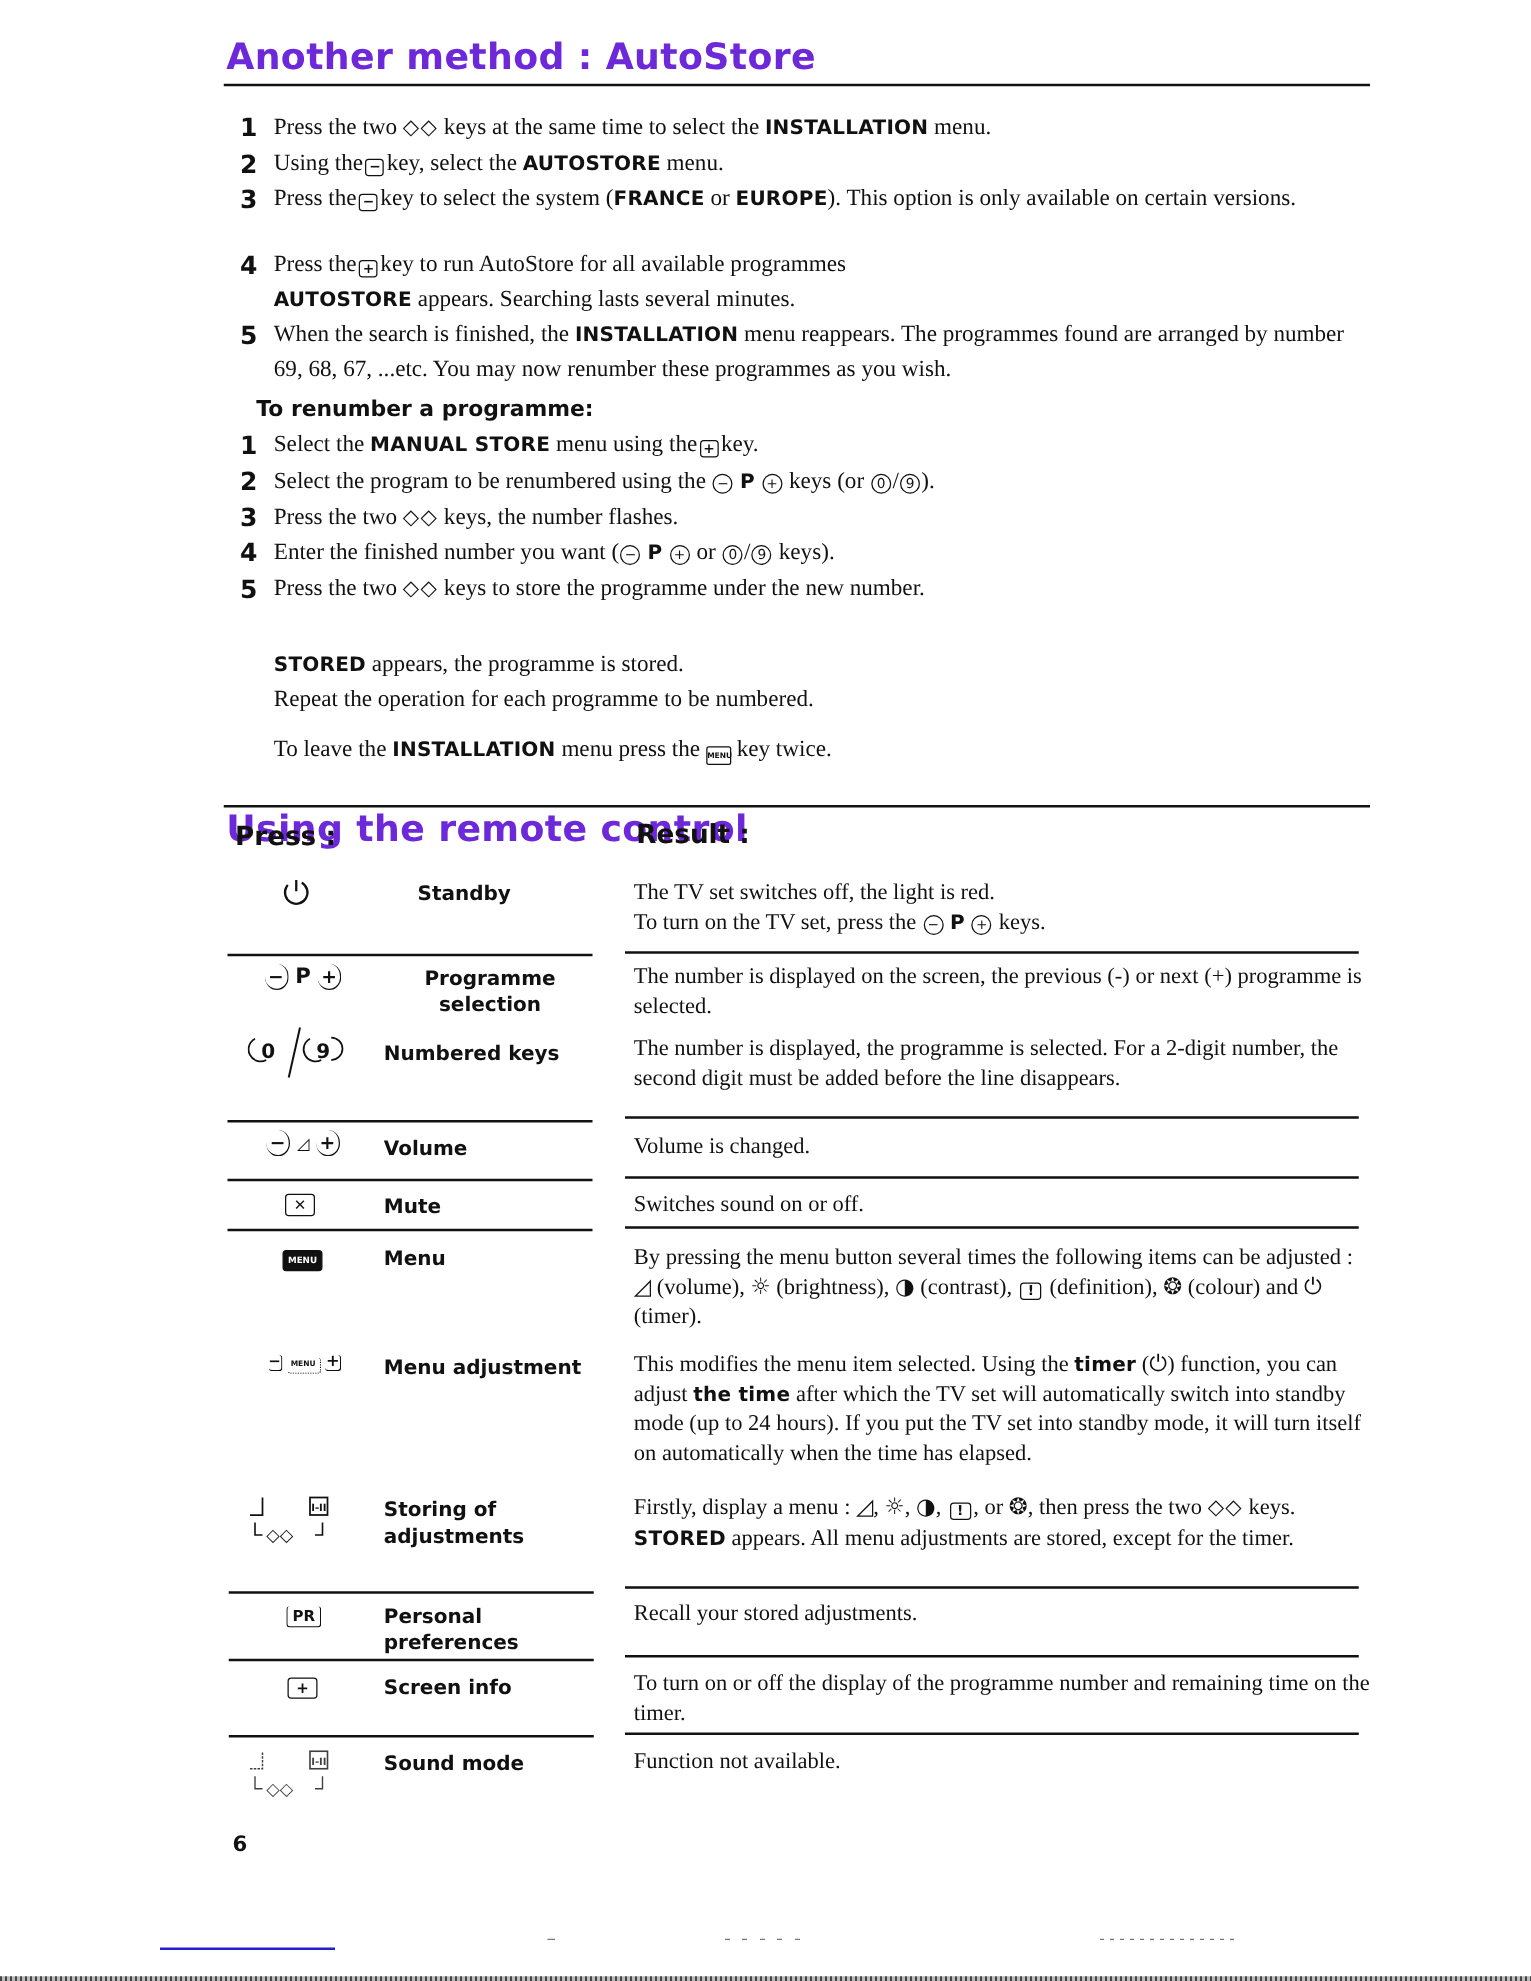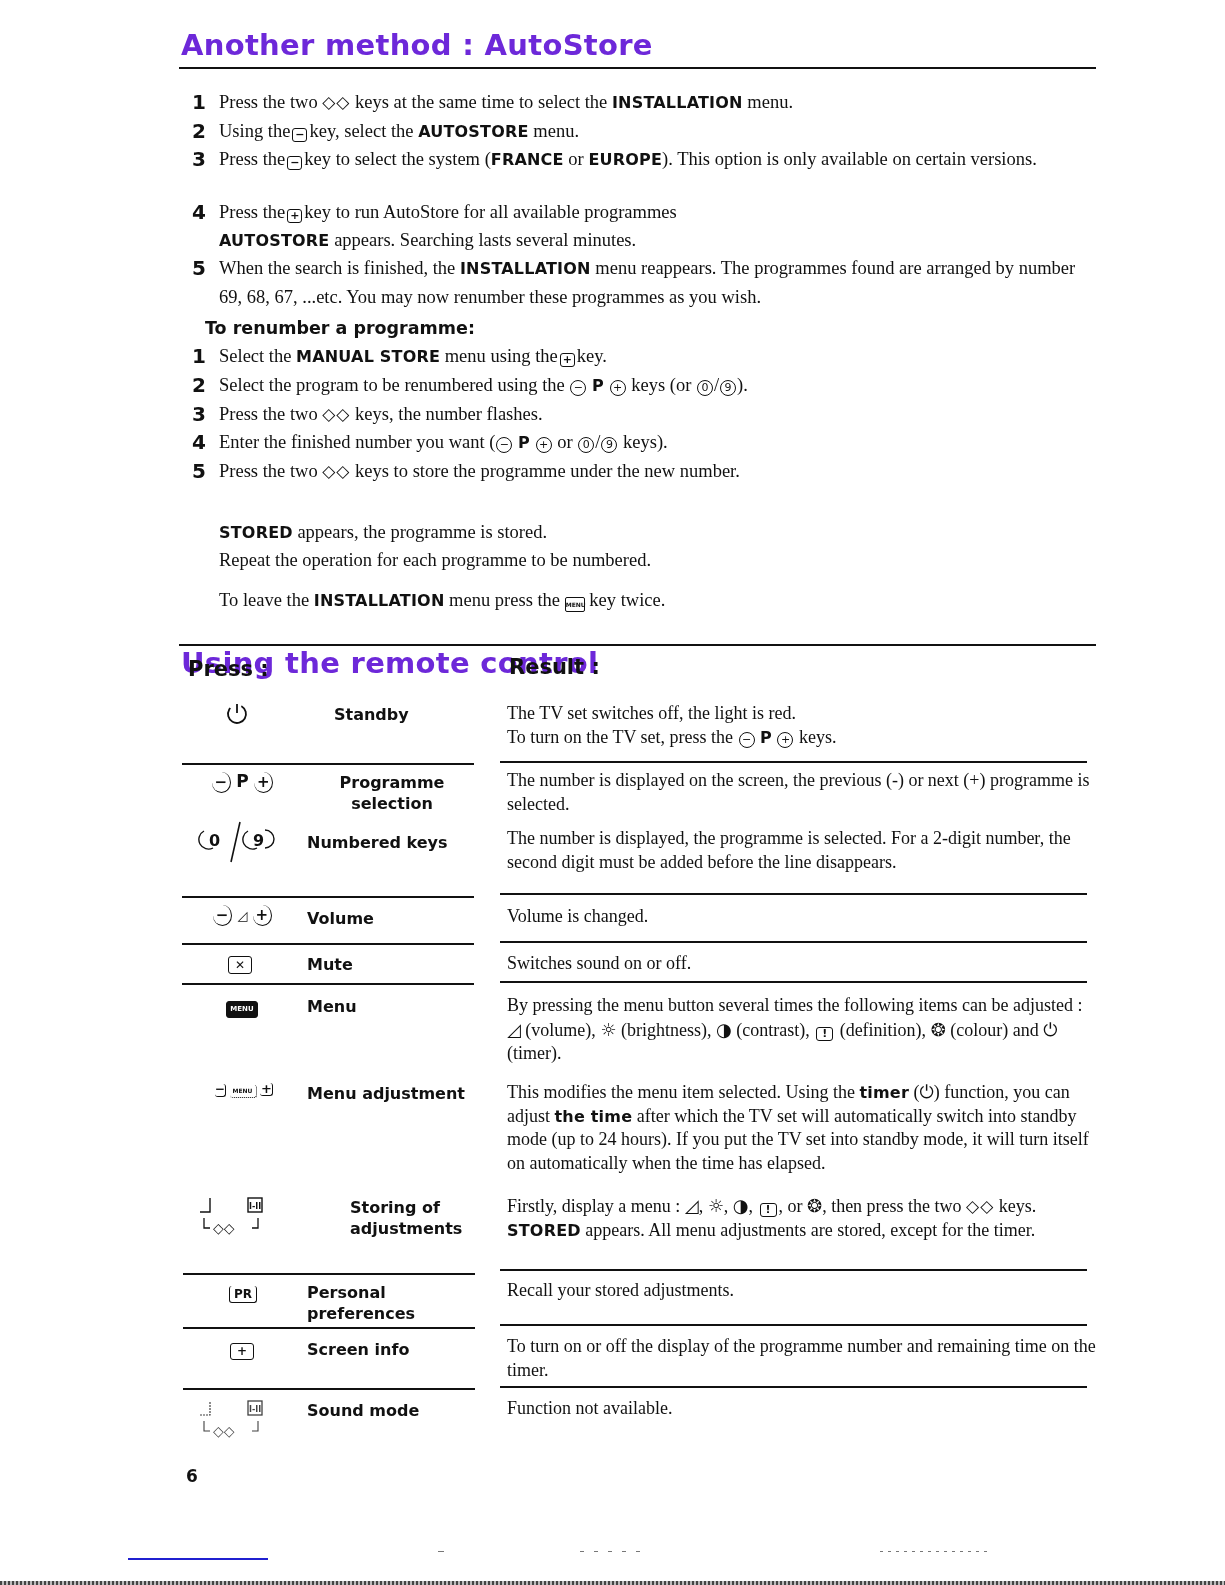--- a/index.html
+++ b/index.html
@@ -303,21 +303,21 @@
 <div class="row-icon" style="left:198px; top:1196px; width:70px; height:42px;">
   <svg width="70" height="42" viewBox="0 0 70 42">
     <path d="M2 16 H12 V2" fill="none" stroke="#111" stroke-width="1.4"></path>
     <rect x="50" y="2" width="14" height="14" fill="none" stroke="#111" stroke-width="1.4"></rect>
     <text x="51" y="13" font-family="DejaVu Sans, sans-serif" font-size="8" font-weight="bold" fill="#111">I-II</text>
     <path d="M6 22 V32 H12" fill="none" stroke="#111" stroke-width="1.3"></path>
     <path d="M60 22 V32 H54" fill="none" stroke="#111" stroke-width="1.3"></path>
     <text x="15" y="37" font-family="DejaVu Sans, sans-serif" font-size="14" fill="#111">◇◇</text>
   </svg>
 </div>
-<div class="row-label" style="top:1197px;margin-left:43px;">Storing of adjustments</div>
+<div class="row-label" style="top:1197px;">Storing of adjustments</div>
 <div class="row-result" style="top:1194px;">
   <span>Firstly, display a menu :</span>
   <span style="font-family:'DejaVu Sans',sans-serif;">◿</span>,
   <span style="font-family:'DejaVu Sans',sans-serif;">☼</span>,
   <span style="font-family:'DejaVu Sans',sans-serif;">◑</span>,
   <span class="keybox" style="width:15px;">!</span>,
   <span>or</span>
   <span style="font-family:'DejaVu Sans',sans-serif;">❂</span><span>, then press the two</span>
   <span class="diamonds">◇◇</span>
   <span>keys.</span>

